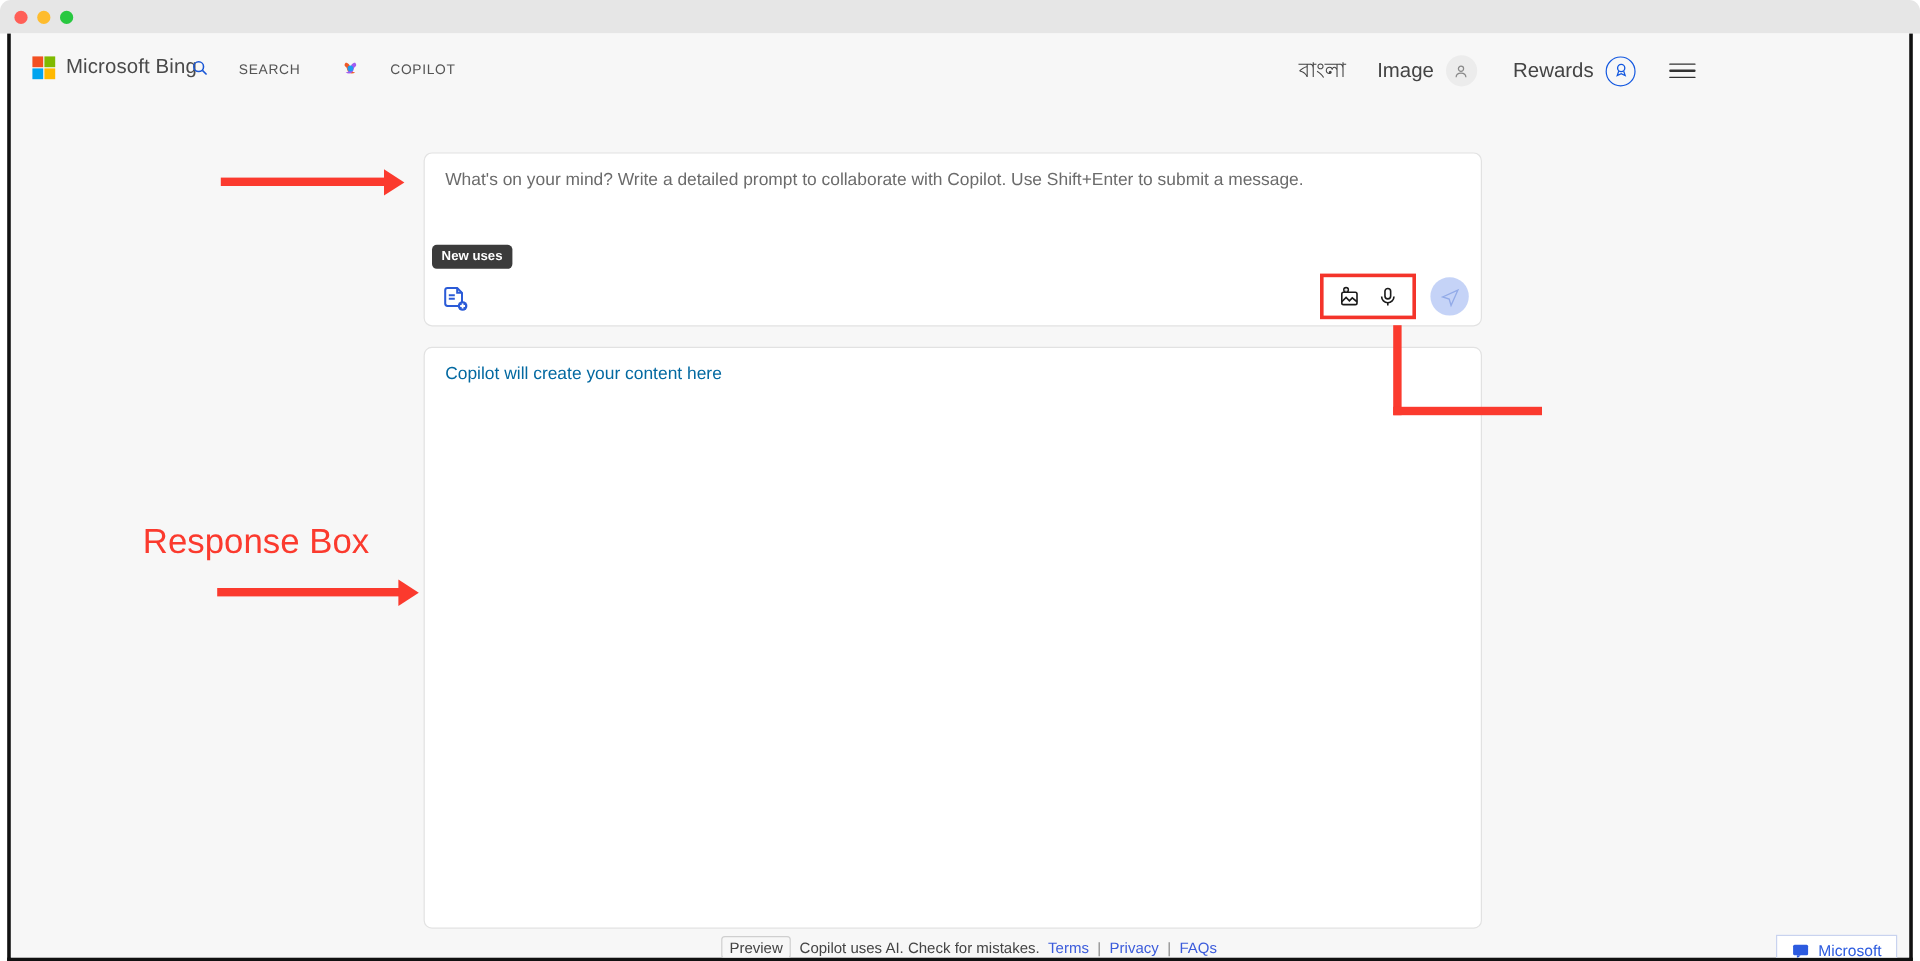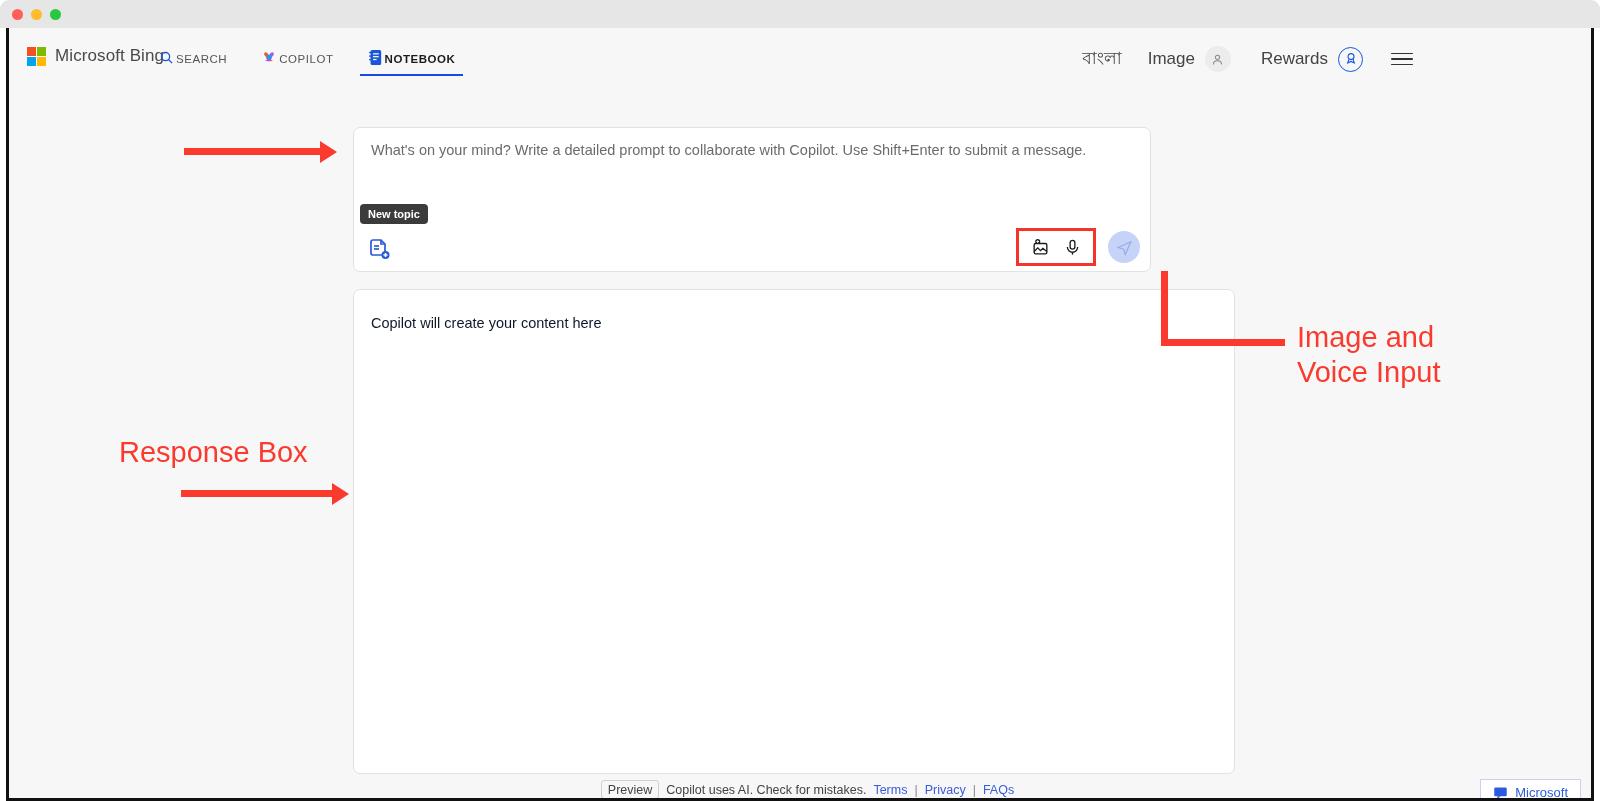--- a/index.html
+++ b/index.html
@@ -66,21 +66,21 @@
   .ms-logo i:nth-child(3) { background: #00a4ef; }
   .ms-logo i:nth-child(4) { background: #ffb900; }
   .brand-name { font-size: 17px; color: #4a4a4a; letter-spacing: .1px; }
 
   .navtabs {
     position: absolute; left: 150px; top: 0;
     height: 62px; display: flex; align-items: center; gap: 34px;
   }
   .navtab {
     position: relative;
-    display: flex; align-items: center; gap: 2px;
+    display: flex; align-items: center; gap: 25px;
     height: 62px;
     cursor: pointer;
     padding-top: 0;
   }
   .navtab .tab-label {
     font-size: 11.5px; letter-spacing: .55px;
     color: #555; text-transform: uppercase;
   }
   .navtab.active .tab-label { color: #1b1b1b; font-weight: bold; }
   .navtab.active::after {
@@ -108,21 +108,21 @@
     display: flex; align-items: center; justify-content: center;
     margin-right: 28px; cursor: pointer;
   }
   .hamburger { width: 22px; cursor: pointer; display:flex; flex-direction:column; gap:4px; }
   .hamburger span { display:block; height: 1.6px; background: #333; border-radius: 1px; }
 
   
   .prompt-card {
     position: absolute;
     left: 344px; top: 99px;
-    width: 798px; height: 145px;
+    width: 882px; height: 145px;
     background: #ffffff;
     border: 1px solid #e2e2e2;
     border-radius: 7px;
     padding-left: 34px;
   }
   .prompt-placeholder {
     position: absolute; left: 17px; top: 14px;
     font-size: 14.5px; color: #6b6b6b;
   }
   .newtopic-tip {
@@ -161,22 +161,22 @@
   
   .response-card {
     position: absolute;
     left: 344px; top: 261px;
     width: 882px; height: 485px;
     background: #ffffff;
     border: 1px solid #e2e2e2;
     border-radius: 7px;
   }
   .response-placeholder {
-    position: absolute; left: 17px; top: 25px;
-    font-size: 14.5px; color: #0f172a;
+    position: absolute; left: 17px; top: 14px;
+    font-size: 14.5px; color: #0369a1;
   }
 
   
   .footer {
     position: absolute; left: 0; top: 752px;
     width: 1582px;
     display: flex; align-items: center; justify-content: center; gap: 7px;
     font-size: 12.5px; color: #444;
   }
   .preview-chip {
@@ -265,34 +265,20 @@
             <span>
               <svg width="16" height="16" viewBox="0 0 24 24">
                 <path d="M6 5c4 0 5 3 6 6s2 6 6 6c-3 2-7 2-9-1-1.5-2-1-5-3-6-1.5-.8-2-3 0-5z" fill="#f05a28"></path>
                 <path d="M18 5c-4 0-5 3-6 6-1 3-2 6-6 6 3 2 7 2 9-1 1.5-2 1-5 3-6 1.5-.8 2-3 0-5z" fill="#a15cf0"></path>
                 <circle cx="12" cy="12" r="3.6" fill="#1e9cf0"></circle>
               </svg>
             </span>
             <span class="tab-label">COPILOT</span>
           </div>
 
-          <div class="navtab active">
-            <span>
-              <svg width="15" height="17" viewBox="0 0 20 24">
-                <rect x="3" y="1.5" width="15" height="21" rx="2.2" fill="#1a57d6"></rect>
-                <rect x="1" y="4" width="3.5" height="2" fill="#1a57d6"></rect>
-                <rect x="1" y="9" width="3.5" height="2" fill="#1a57d6"></rect>
-                <rect x="1" y="14" width="3.5" height="2" fill="#1a57d6"></rect>
-                <rect x="6.5" y="6" width="8" height="1.7" fill="#fff"></rect>
-                <rect x="6.5" y="10" width="8" height="1.7" fill="#fff"></rect>
-                <rect x="6.5" y="14" width="5" height="1.7" fill="#fff"></rect>
-              </svg>
-            </span>
-            <span class="tab-label">NOTEBOOK</span>
-          </div>
 
         </div>
 
         <div class="right-nav">
           <span class="rn-item lang">বাংলা</span>
           <span class="rn-item uname">Image</span>
           <span class="avatar">
             <svg width="13" height="13" viewBox="0 0 24 24" fill="none" stroke="#888" stroke-width="1.9">
               <circle cx="12" cy="8" r="4"></circle>
                 <path d="M4.5 21c0-4.2 3.4-6.5 7.5-6.5s7.5 2.3 7.5 6.5"></path>
@@ -309,21 +295,21 @@
             <span></span>
               <span></span>
               <span></span>
           </span>
         </div>
       </div>
 
       <div class="prompt-card">
         <div class="prompt-placeholder">What's on your mind? Write a detailed prompt to collaborate with Copilot. Use Shift+Enter to submit a message.</div>
 
-        <div class="newtopic-tip">New topic</div>
+        <div class="newtopic-tip">New uses</div>
 
         <div class="newtopic-btn">
           <svg width="24" height="24" viewBox="0 0 24 24" fill="none" stroke="#2b5bd7" stroke-width="1.7">
             <path d="M5 3h8l4 4v9a2 2 0 0 1-2 2H5a2 2 0 0 1-2-2V5a2 2 0 0 1 2-2z"></path>
             <path d="M13 3v4h4"></path>
             <line x1="6" y1="9" x2="11" y2="9"></line>
             <line x1="6" y1="12" x2="11" y2="12"></line>
             <circle cx="17.5" cy="18" r="4" fill="#2b5bd7" stroke="none"></circle>
             <path d="M17.5 16v4M15.5 18h4" stroke="#fff" stroke-width="1.5"></path>
           </svg>
@@ -381,20 +367,18 @@
         <span class="arrow-shaft" style="left:0; top:7px; width:140px; height:7px;"></span>
         <span class="arrow-head" style="left:136px; top:0;"></span>
       </div>
 
       <div class="anno anno-response">Response Box</div>
       <div class="arrow" style="left:172px; top:455px; width:180px; height:22px;">
         <span class="arrow-shaft" style="left:0; top:7px; width:155px; height:7px;"></span>
         <span class="arrow-head" style="left:151px; top:0;"></span>
       </div>
 
-      <div class="anno anno-io">Image and
-Voice Input</div>
       <span class="conn" style="left:1152px; top:243px; width:7px; height:75px;"></span>
       <span class="conn" style="left:1152px; top:311px; width:124px; height:7px;"></span>
 
     </div>
   </div>
 </div>
 
 </body></html>

